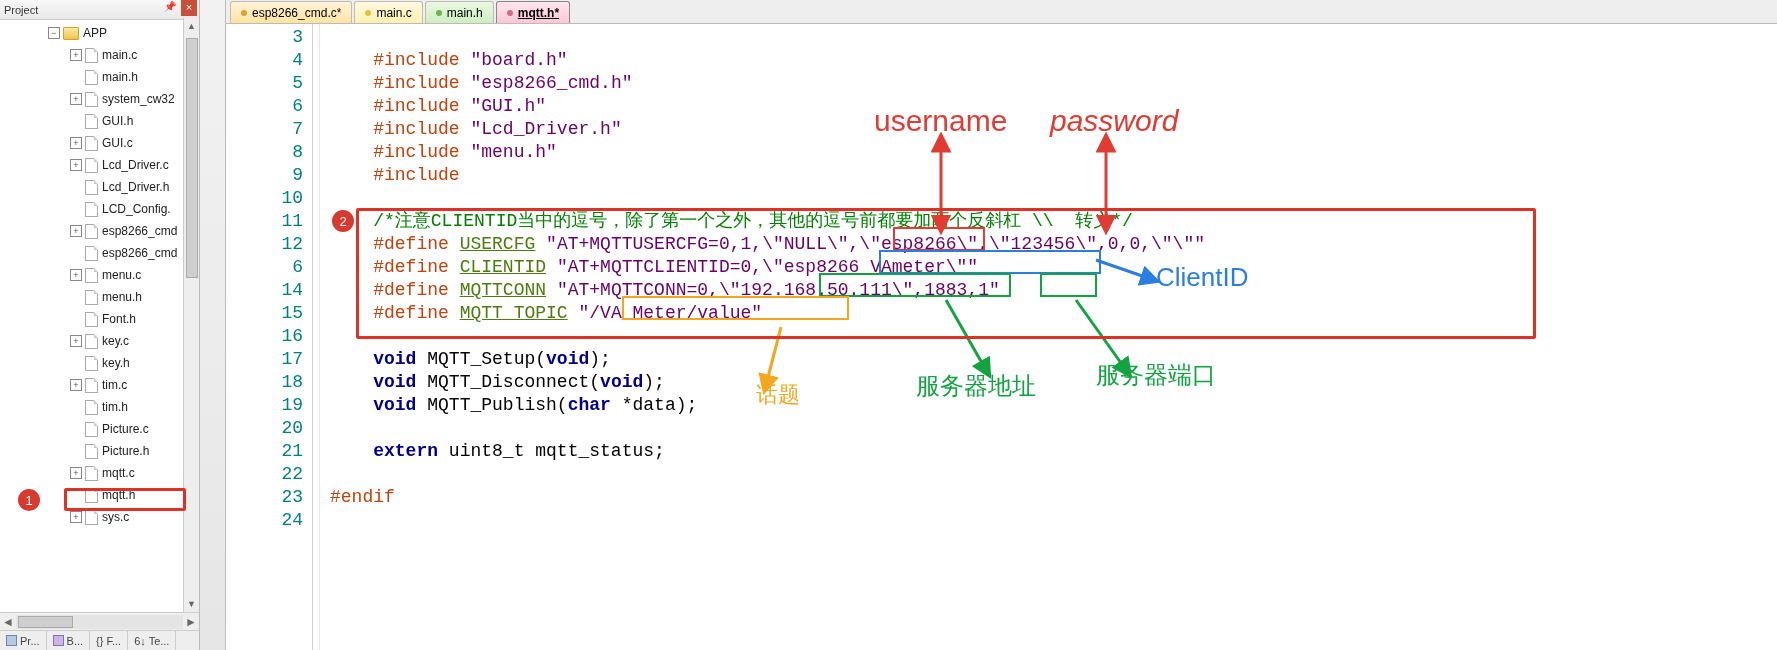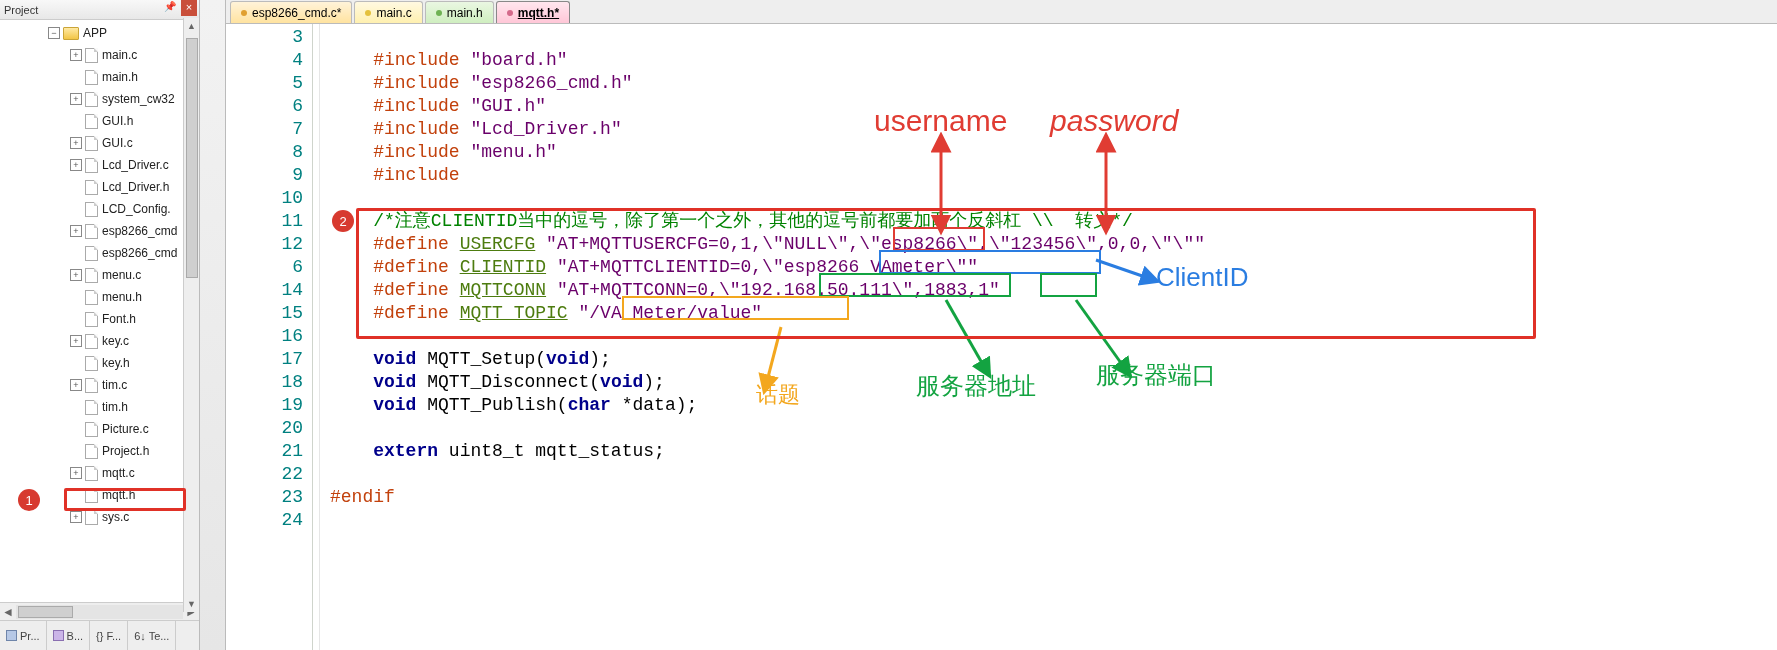--- a/index.html
+++ b/index.html
@@ -75,21 +75,21 @@
   .ind1 { padding-left: 48px; }
   .ind2 { padding-left: 70px; }
   .hscroll {
     height: 18px; background: #eee; border-top: 1px solid #ccc;
     display: flex; align-items: center;
   }
   .hscroll .arrow { width: 16px; text-align: center; color: #666; }
   .hscroll .track { flex:1; background:#e4e4e4; height:14px; position:relative; }
   .hscroll .thumb { position:absolute; left:2px; top:1px; width:55px; height:12px; background:#cfcfcf; border:1px solid #aaa; }
   .bottom-tabs {
-    height: 30px; background:#eee; border-top:1px solid #ccc;
+    height: 20px; background:#eee; border-top:1px solid #ccc;
     display:flex; align-items:center; font-size:11px; color:#444;
   }
   .bottom-tabs .btab { padding:0 6px; border-right:1px solid #ccc; display:flex; align-items:center; gap:3px; height:100%; }
   .tiny-ico { width:11px; height:11px; background:#b6c8e6; border:1px solid #6f85aa; }
   .tiny-ico.purple { background:#cbb5e8; border-color:#8a6fb1; }
   .vtrack {
     position:absolute; right:0; top:18px; bottom:38px; width:16px;
     background:#eee; border-left:1px solid #ccc;
   }
   .vtrack .up, .vtrack .dn { height:16px; text-align:center; color:#666; font-size:9px; line-height:16px; }
@@ -287,21 +287,21 @@
             <span>tim.h</span>
           </div>
           <div class="tree-row ind2">
             <span class="exp none"></span>
             <span class="file-icon"></span>
             <span>Picture.c</span>
           </div>
           <div class="tree-row ind2">
             <span class="exp none"></span>
             <span class="file-icon"></span>
-            <span>Project.h</span>
+            <span>Picture.h</span>
           </div>
           <div class="tree-row ind2">
             <span class="exp">+</span>
             <span class="file-icon"></span>
             <span>mqtt.c</span>
           </div>
           <div class="tree-row ind2">
             <span class="exp none"></span>
             <span class="file-icon"></span>
             <span>mqtt.h</span>

